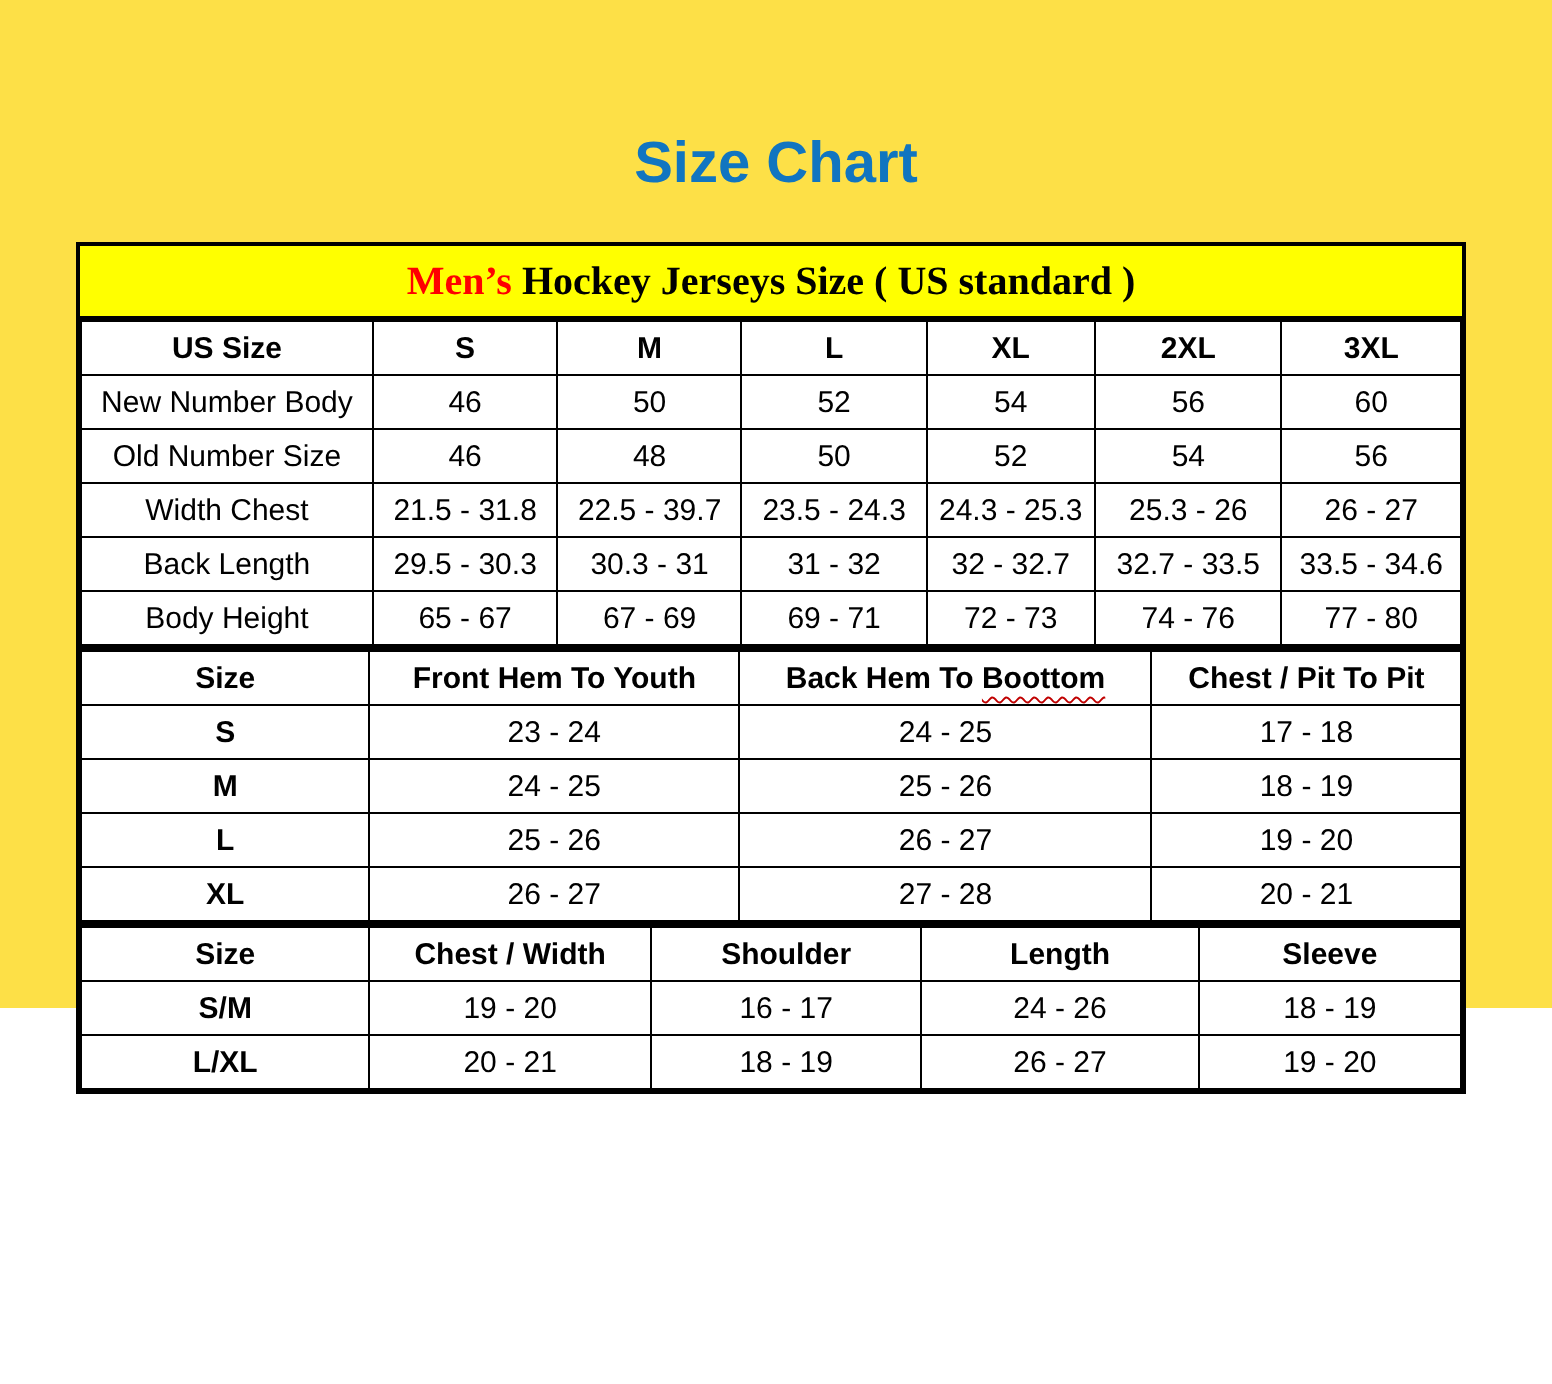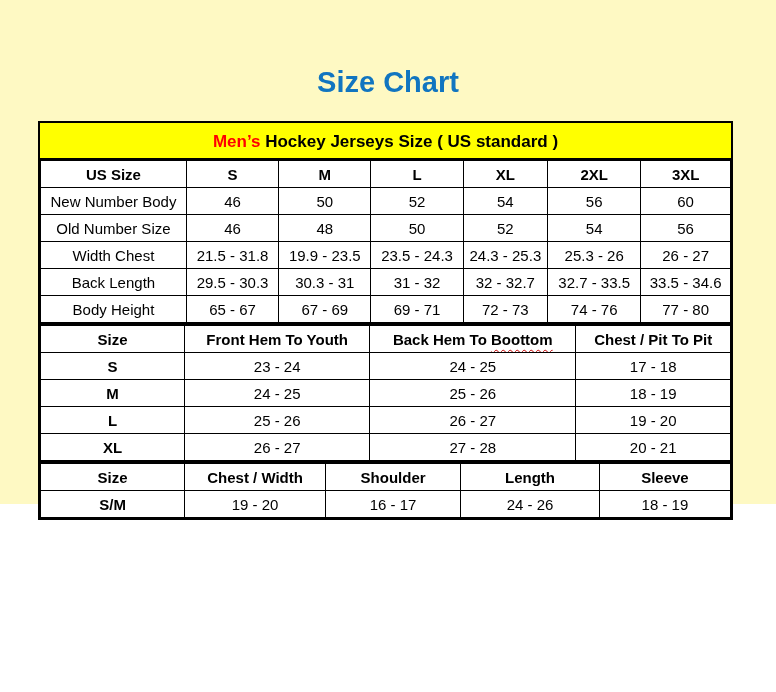--- a/index.html
+++ b/index.html
@@ -3,42 +3,42 @@
 <meta charset="utf-8">
 <style>
   * { box-sizing: border-box; }
   html, body { margin: 0; padding: 0; }
   body {
     width: 776px; height: 692px;
     background: #ffffff;
     font-family: "Liberation Sans", sans-serif;
     overflow: hidden;
   }
-  .page { position: relative; width: 776px; height: 504px; background: #fef9c3; }
+  .page { position: relative; width: 776px; height: 504px; background: #fde047; }
 
   .page-title {
     position: absolute; top: 66px; left: 0; width: 776px;
     margin: 0; text-align: center;
     font-size: 29px; font-weight: bold;
     color: var(--title-color, #1175C0);
   }
 
   .chart {
     position: absolute; left: 38px; top: 121px; width: 695px;
     border: 2px solid var(--border-color, #000000);
     background: #ffffff;
   }
   .section + .section { border-top: 2px solid var(--border-color, #000000); }
 
   .band {
     background: var(--banner-bg, #FFFF00);
     border-bottom: 2px solid var(--border-color, #000000);
     height: 37px; line-height: 37px;
     text-align: center;
-    font-weight: bold; font-size: 17px; color: #000000;
+    font-weight: bold; font-size: 20px; color: #000000; font-family: Liberation Serif, serif;
   }
   .band .accent { color: var(--accent-red, #FF0000); }
 
   table.size-table { width: 100%; border-collapse: collapse; table-layout: fixed; }
   table.size-table th, table.size-table td {
     border: 1px solid var(--border-color, #000000);
     height: 27px; padding: 0 2px;
     text-align: center; vertical-align: middle;
     font-size: 15px; color: #000000;
     overflow: hidden; white-space: nowrap;
@@ -102,21 +102,21 @@
               <td>46</td>
               <td>48</td>
               <td>50</td>
               <td>52</td>
               <td>54</td>
               <td>56</td>
             </tr>
             <tr>
               <td>Width Chest</td>
               <td>21.5 - 31.8</td>
-              <td>19.9 - 23.5</td>
+              <td>22.5 - 39.7</td>
               <td>23.5 - 24.3</td>
               <td>24.3 - 25.3</td>
               <td>25.3 - 26</td>
               <td>26 - 27</td>
             </tr>
             <tr>
               <td>Back Length</td>
               <td>29.5 - 30.3</td>
               <td>30.3 - 31</td>
               <td>31 - 32</td>
@@ -201,18 +201,25 @@
             </tr>
           </thead>
           <tbody>
             <tr>
               <td class="bold-label">S/M</td>
               <td>19 - 20</td>
               <td>16 - 17</td>
               <td>24 - 26</td>
               <td>18 - 19</td>
             </tr>
+            <tr>
+              <td class="bold-label">L/XL</td>
+              <td>20 - 21</td>
+              <td>18 - 19</td>
+              <td>26 - 27</td>
+              <td>19 - 20</td>
+            </tr>
           </tbody>
         </table>
     </div>
 
   </div>
 </div>
 
 </body></html>

